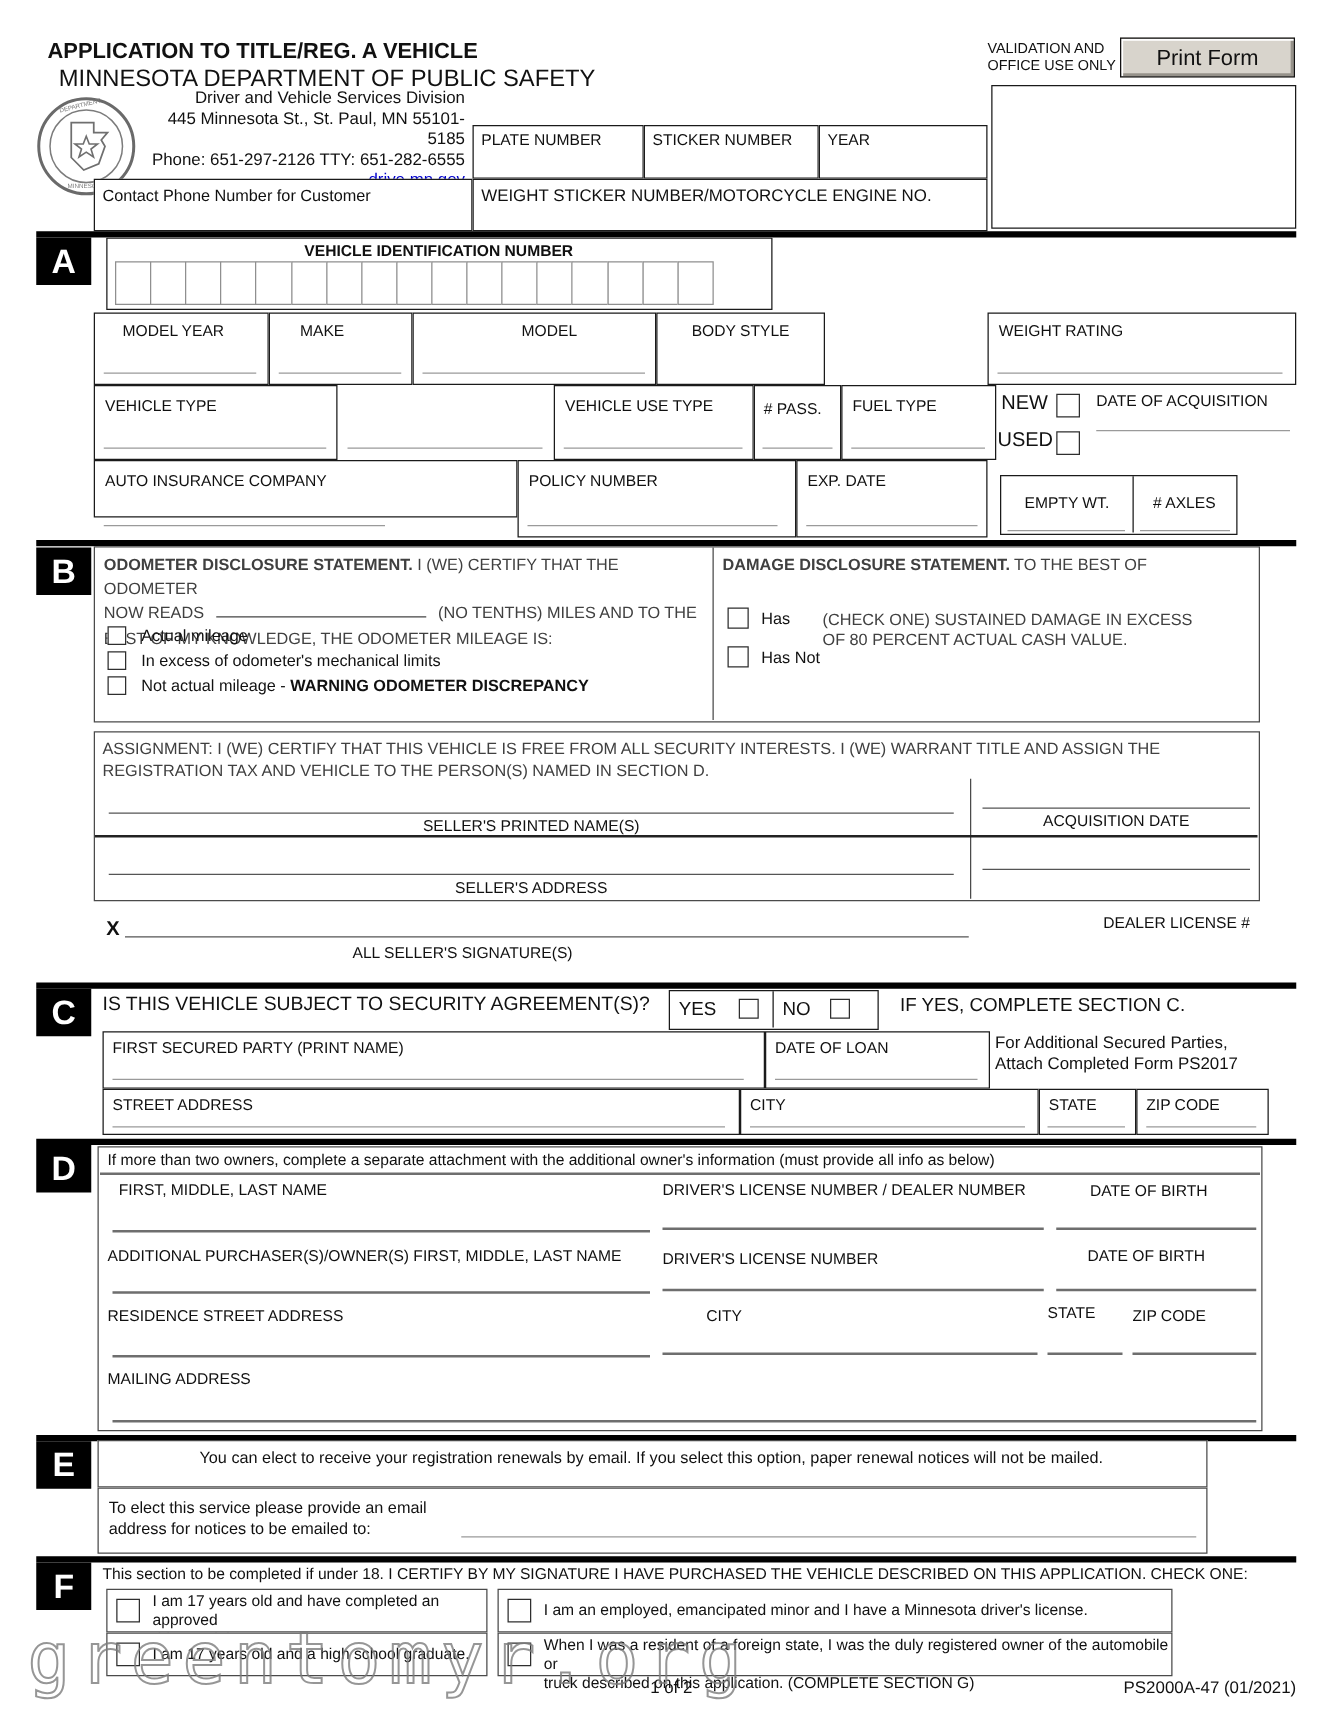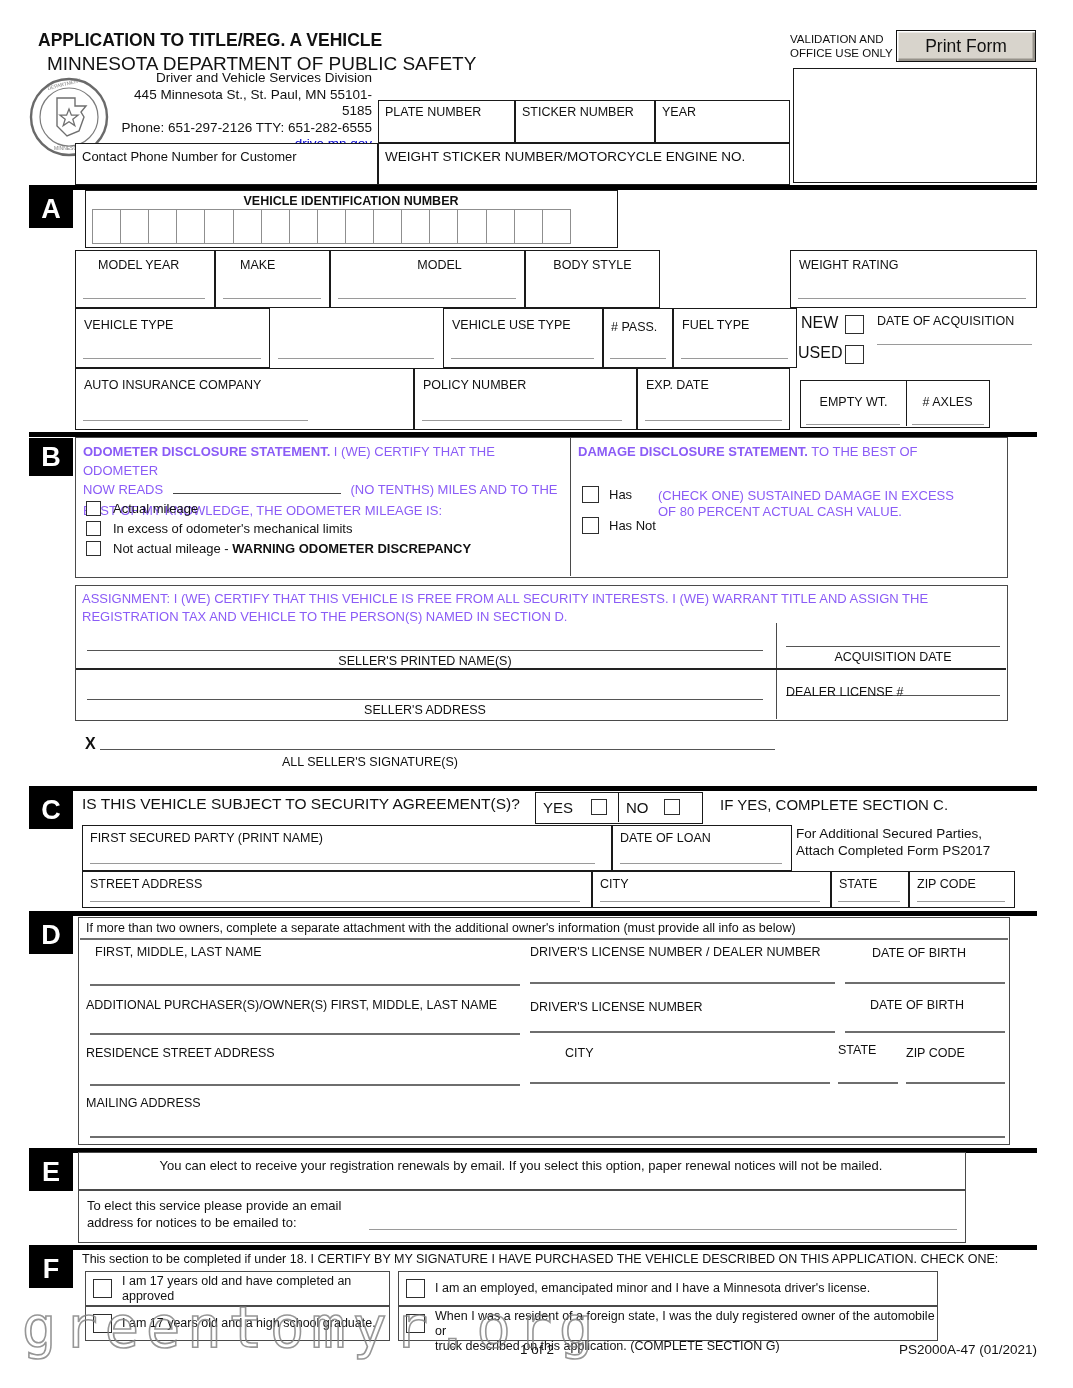--- a/index.html
+++ b/index.html
@@ -3,21 +3,21 @@
 <meta charset="utf-8">
 <style>
   *{margin:0;padding:0;box-sizing:border-box}
   html,body{background:#e9e9e9}
   .page{position:relative;width:1073px;height:1388px;background:#fff;margin:0 auto;
         font-family:"Liberation Sans",sans-serif;color:#111;overflow:hidden}
   .abs{position:absolute}
   .box{position:absolute;border:1.6px solid #1a1a1a;background:#fff}
   .gbox{position:absolute;border:1.4px solid #4a4a4a;background:#fff}
   .lbl{position:absolute;font-size:12.5px;line-height:1.18;color:#101010;white-space:nowrap}
-  .txt{position:absolute;font-size:13px;line-height:19px;color:#8b5cf6}
+  .txt{position:absolute;font-size:13px;line-height:19px;color:#404040}
   .b{font-weight:bold}
   .i{}
   .ctr{text-align:center}
   .wl{position:absolute;border-bottom:1.6px solid #9a9a9a}
   .wld{position:absolute;border-bottom:1.4px solid #555}
   .wl2{position:absolute;border-bottom:2.6px solid #6e6e6e}
   .cb{position:absolute;border:1.7px solid #2e2e2e;background:#fff}
   .cbi{display:inline-block;width:15px;height:15px;border:1.7px solid #2e2e2e;background:#fff;flex:0 0 auto}
   .secbar{position:absolute;left:29px;width:1008px;height:5px;background:#000}
   .seclab{position:absolute;left:29px;width:44px;height:38px;background:#000;color:#fff;
@@ -147,21 +147,21 @@
     <span class="lbl" style="left:8px;top:9px">FUEL TYPE</span>
   </div>
   <div class="wl" style="left:681px;top:358px;width:107px"></div>
   <div class="abs" style="left:801px;top:314px;font-size:16px">NEW</div>
   <div class="cb" style="left:845px;top:315px;width:19px;height:19px"></div>
   <div class="lbl" style="left:877px;top:314px">DATE OF ACQUISITION</div>
   <div class="abs" style="left:798px;top:344px;font-size:16px">USED</div>
   <div class="cb" style="left:845px;top:345px;width:19px;height:19px"></div>
   <div class="wl" style="left:877px;top:344px;width:155px"></div>
 
-  <div class="box" style="left:75px;top:368px;width:339px;height:62px">
+  <div class="box" style="left:75px;top:368px;width:339px;height:46px">
     <span class="lbl" style="left:8px;top:9px">AUTO INSURANCE COMPANY</span>
   </div>
   <div class="wl" style="left:83px;top:420px;width:225px"></div>
   <div class="box" style="left:414px;top:368px;width:223px;height:62px">
     <span class="lbl" style="left:8px;top:9px">POLICY NUMBER</span>
   </div>
   <div class="wl" style="left:422px;top:420px;width:200px"></div>
   <div class="box" style="left:637px;top:368px;width:153px;height:62px">
     <span class="lbl" style="left:8px;top:9px">EXP. DATE</span>
   </div>
@@ -215,21 +215,21 @@
     <div class="abs" style="left:0;top:82px;width:930px;border-top:2.4px solid #222"></div>
   </div>
   <div class="txt i" style="left:82px;top:590px;width:918px;line-height:18px">ASSIGNMENT: I (WE) CERTIFY THAT THIS VEHICLE IS FREE FROM ALL SECURITY INTERESTS. I (WE) WARRANT TITLE AND ASSIGN THE REGISTRATION TAX AND VEHICLE TO THE PERSON(S) NAMED IN SECTION D.</div>
   <div class="wld" style="left:87px;top:650px;width:676px"></div>
   <div class="lbl" style="left:87px;top:654px;width:676px;text-align:center">SELLER'S PRINTED NAME(S)</div>
   <div class="wld" style="left:786px;top:646px;width:214px"></div>
   <div class="lbl" style="left:786px;top:650px;width:214px;text-align:center">ACQUISITION DATE</div>
   <div class="wld" style="left:87px;top:699px;width:676px"></div>
   <div class="lbl" style="left:87px;top:703px;width:676px;text-align:center">SELLER'S ADDRESS</div>
   <div class="wld" style="left:786px;top:695px;width:214px"></div>
-  <div class="lbl" style="left:786px;top:685px;width:214px;text-align:left">DEALER LICENSE #</div>
+  <div class="lbl" style="left:786px;top:731px;width:214px;text-align:right">DEALER LICENSE #</div>
 
   <div class="abs b" style="left:85px;top:735px;font-size:16px">X</div>
   <div class="wld" style="left:100px;top:749px;width:675px"></div>
   <div class="lbl" style="left:120px;top:755px;width:500px;text-align:center">ALL SELLER'S SIGNATURE(S)</div>
 
   <div class="secbar" style="top:786px"></div>
   <div class="seclab" style="top:791px">C</div>
 
   <div class="abs" style="left:82px;top:795px;font-size:15.5px">IS THIS VEHICLE SUBJECT TO SECURITY AGREEMENT(S)?</div>
   <div class="box" style="left:535px;top:792px;width:168px;height:32px">

